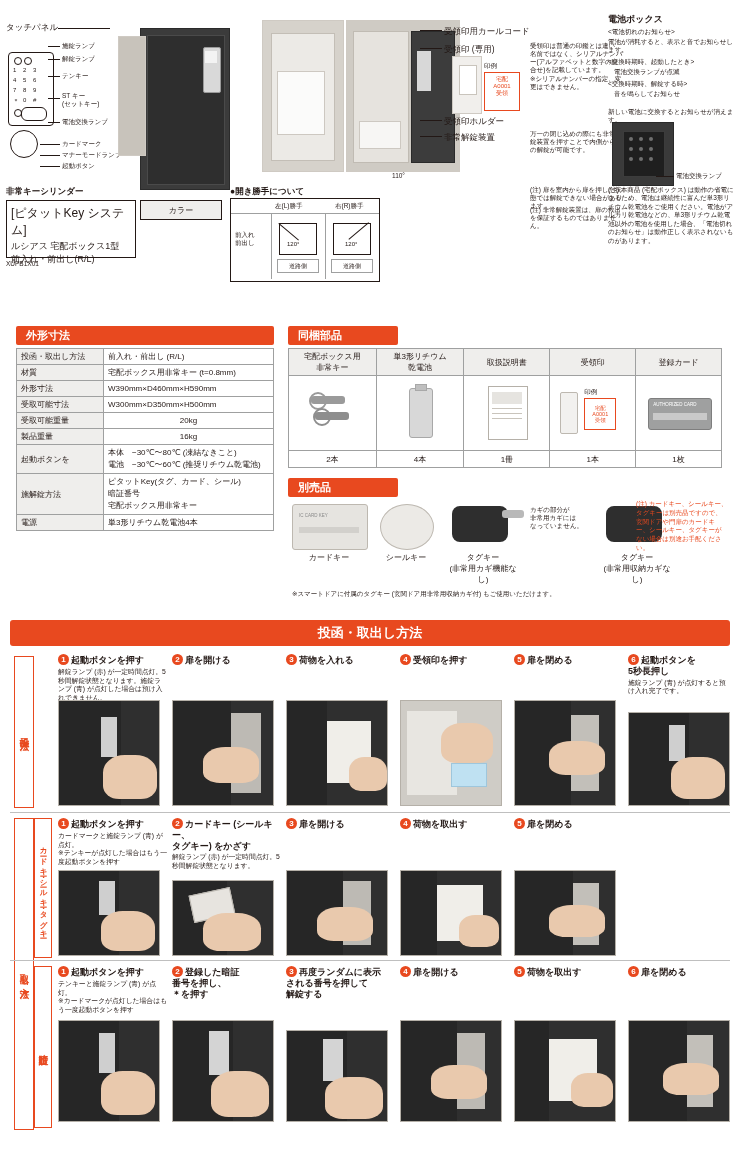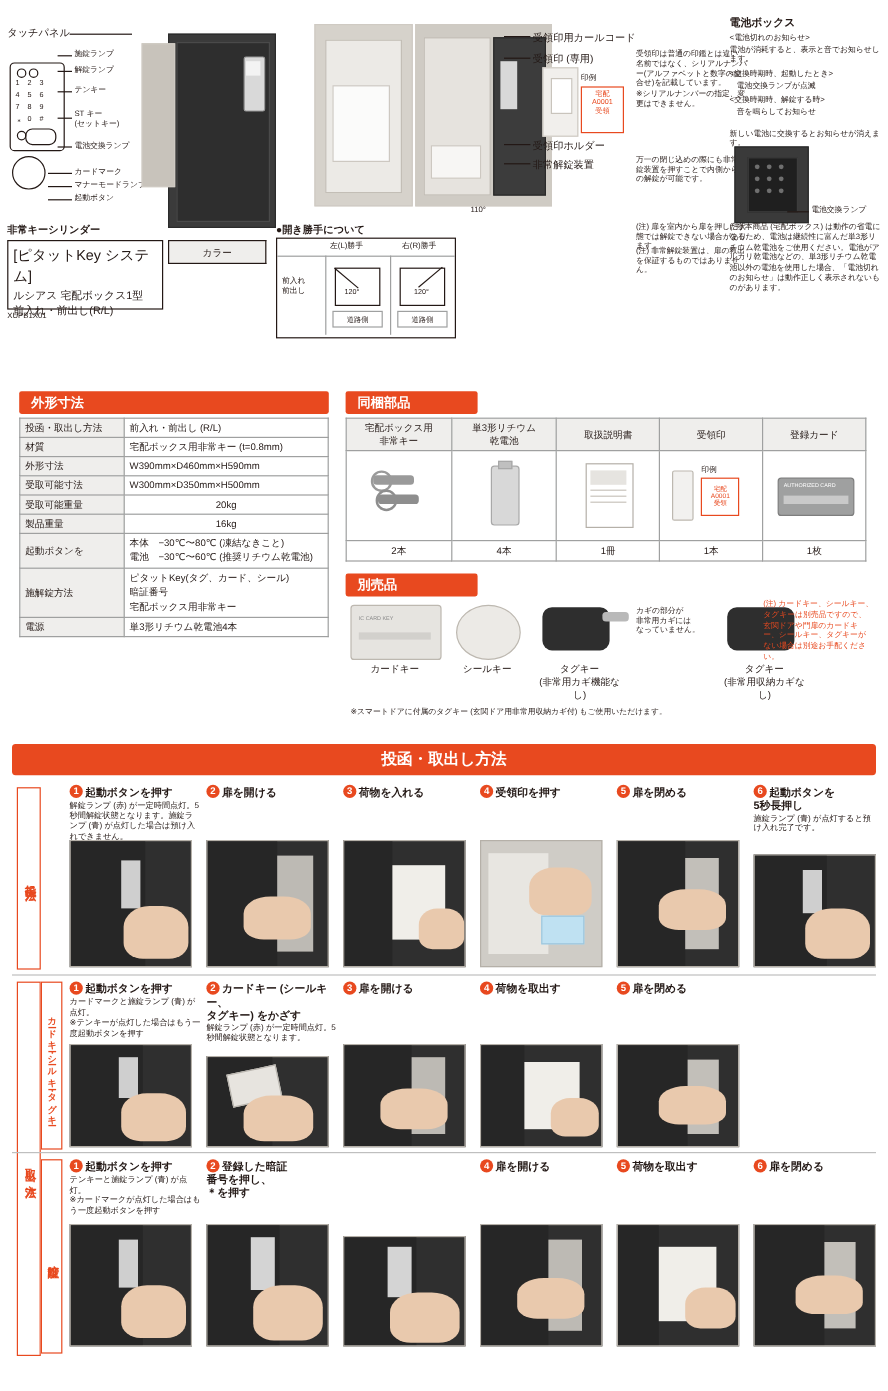--- a/index.html
+++ b/index.html
@@ -513,20 +513,25 @@
     <div class="step-ttl" style="white-space:pre-line;"><span class="step-no">2</span><span>登録した暗証
 番号を押し、
 ＊を押す</span></div>
   </div>
   <div class="step-photo" style="left:172px;top:1020px;width:100px;height:100px;">
     <div class="door" style="left:0;top:0;width:60px;height:100px;"></div>
     <div class="panel" style="left:36px;top:10px;width:20px;height:44px;background:#d4d4d4;"></div>
     <div class="hand" style="left:38px;top:50px;width:58px;height:46px;"></div>
   </div>
 
+  <div class="abs" style="left:286px;top:966px;width:114px;">
+    <div class="step-ttl" style="white-space:pre-line;"><span class="step-no">3</span><span>再度ランダムに表示
+される番号を押して
+解錠する</span></div>
+  </div>
   <div class="step-photo" style="left:286px;top:1030px;width:100px;height:90px;">
     <div class="door" style="left:0;top:0;width:60px;height:90px;"></div>
     <div class="panel" style="left:36px;top:8px;width:20px;height:42px;background:#d4d4d4;"></div>
     <div class="hand" style="left:38px;top:46px;width:58px;height:42px;"></div>
   </div>
 
   <div class="abs" style="left:400px;top:966px;width:108px;">
     <div class="step-ttl"><span class="step-no">4</span><span>扉を開ける</span></div>
   </div>
   <div class="step-photo" style="left:400px;top:1020px;width:100px;height:100px;">

